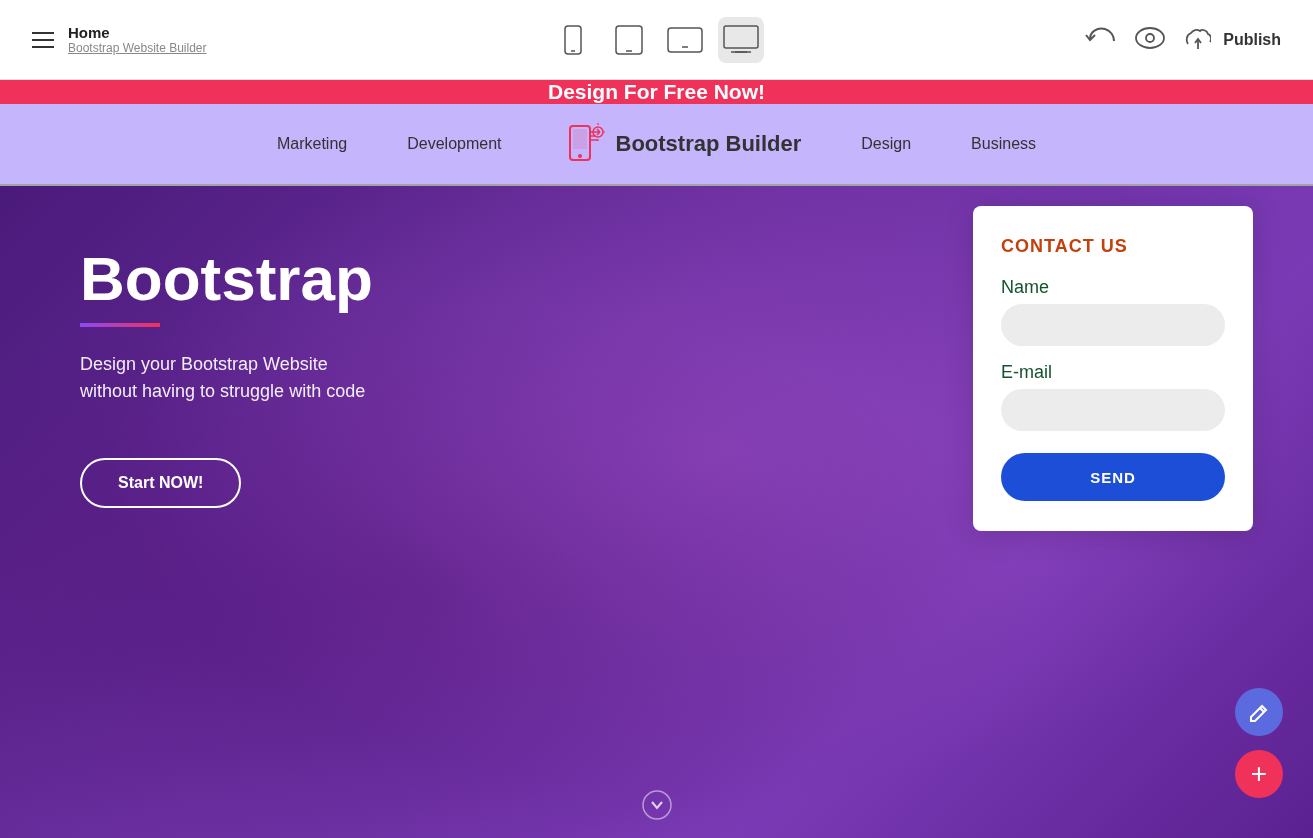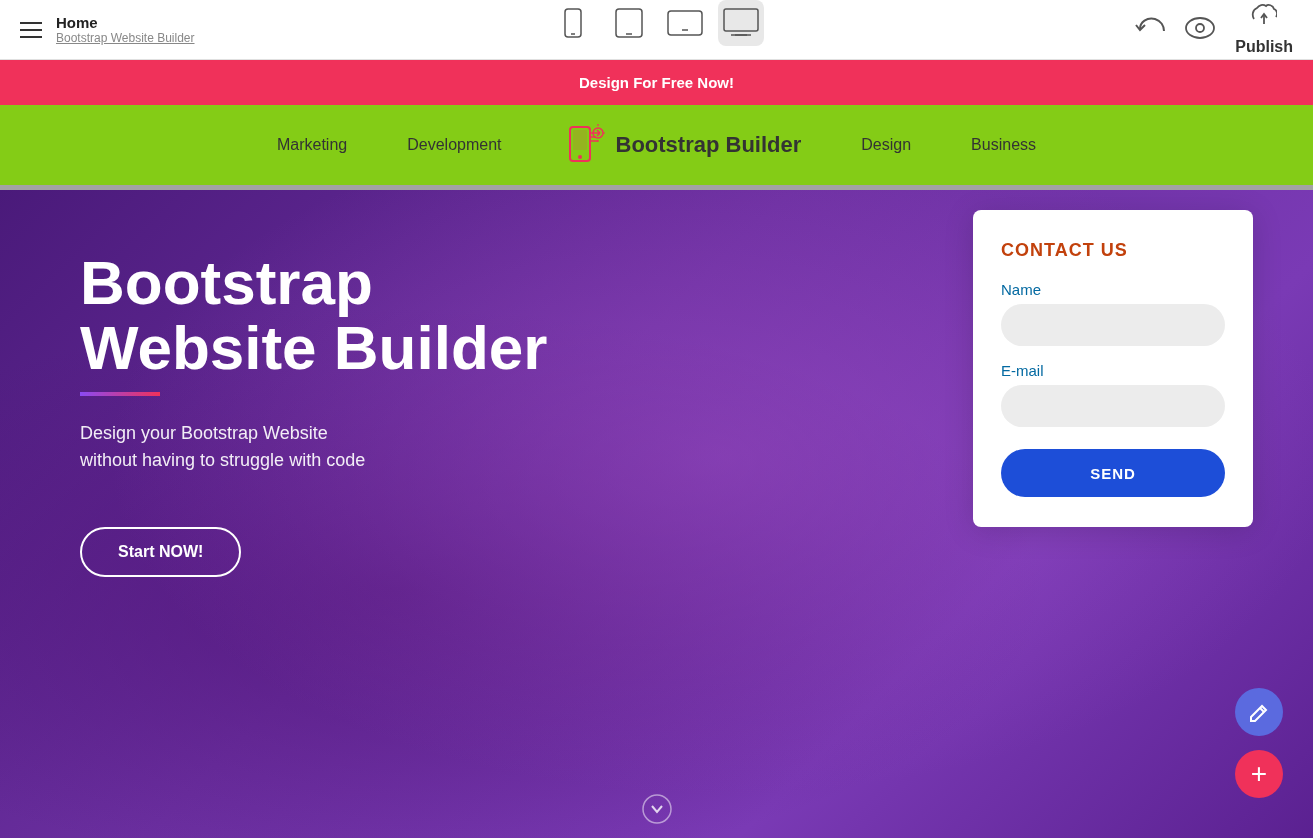--- a/index.html
+++ b/index.html
@@ -1,23 +1,24 @@
 <!DOCTYPE html>
 <html><head>
   <meta charset="utf-8">
   <style>
     * { margin: 0; padding: 0; box-sizing: border-box; }
     body { font-family: Arial, sans-serif; width: 1313px; height: 838px; overflow: hidden; background: #f0f0f0; }
 
     
     .topbar {
       display: flex;
-      height: 60px;
+      align-items: center;
+      height: 80px;
       background: #fff;
-      padding: 0 20px;
+      padding: 0 32px;
       border-bottom: 1px solid #e0e0e0;
       position: relative;
       z-index: 100;
     }
     .topbar-left {
       display: flex;
       align-items: center;
       gap: 14px;
       flex: 1;
     }
@@ -71,42 +72,40 @@
     .publish-btn {
       display: flex;
       align-items: center;
       gap: 12px;
       background: transparent;
       border: none;
       cursor: pointer;
       font-size: 16px;
       font-weight: 600;
       color: #333;
-      flex-direction: column;
     }
 
     
     .promo-bar {
       background: #f0315a;
       color: #fff;
       text-align: center;
-      padding: 14px;
-      font-size: 15px;
+      font-size: 21px;
       font-weight: 600;
     }
 
     
     .site-nav {
-      background: #84cc16;
+      background: #c4b5fd;
       display: flex;
       align-items: center;
       justify-content: center;
       padding: 18px 16px;
       gap: 60px;
-      border-bottom: 5px solid #a3a3a3;
+      border-bottom: 2px solid #a3a3a3;
     }
     .site-nav-item {
       font-size: 16px;
       color: #333;
       cursor: pointer;
     }
     .site-logo {
       display: flex;
       align-items: center;
       gap: 10px;
@@ -195,21 +194,21 @@
       box-shadow: 0 4px 30px rgba(0,0,0,0.15);
     }
     .contact-title {
       font-size: 18px;
       font-weight: 700;
       color: #c2410c;
       letter-spacing: 1px;
       margin-bottom: 20px;
     }
     .form-group { margin-bottom: 16px; }
-    .form-label { font-size: 15px; color: #0369a1; margin-bottom: 6px; display: block; }
+    .form-label { font-size: 18px; color: #14532d; margin-bottom: 6px; display: block; }
     .form-input {
       width: 100%;
       height: 42px;
       border: none;
       background: #ececec;
       border-radius: 30px;
       padding: 0 14px;
       font-size: 13px;
       outline: none;
     }
@@ -360,21 +359,20 @@
   <span class="site-nav-item">Design</span>
   <span class="site-nav-item">Business</span>
 </div>
 
 <div class="hero">
   <div class="hero-bg"></div>
 
   <div class="hero-content">
     <h1 class="hero-title">
       <span>Bootstrap</span><br>
-      <span>Website Builder</span>
     </h1>
     <div class="hero-divider"></div>
     <p class="hero-subtitle">Design your Bootstrap Website<br>without having to struggle with code</p>
     <button class="hero-cta">Start NOW!</button>
   </div>
 
   <div class="scroll-arrow">
     <svg width="30" height="30" viewBox="0 0 30 30">
       <circle cx="15" cy="15" r="14" stroke="rgba(255,255,255,0.5)" stroke-width="1.5" fill="none"></circle>
       <polyline points="10,12 15,18 20,12" stroke="rgba(255,255,255,0.8)" stroke-width="2" fill="none"></polyline>

